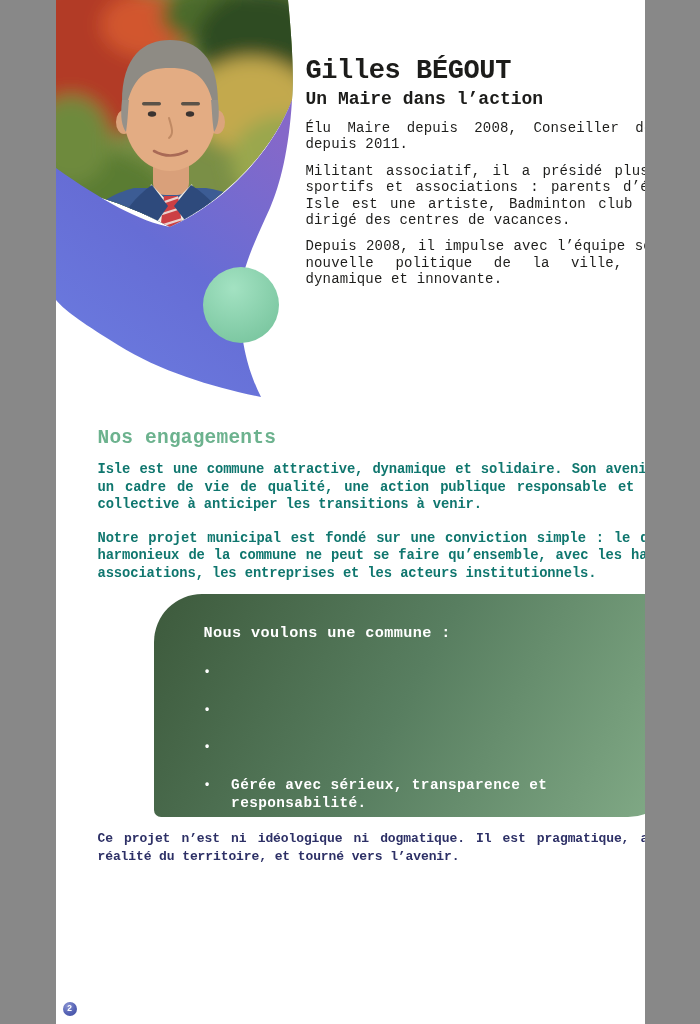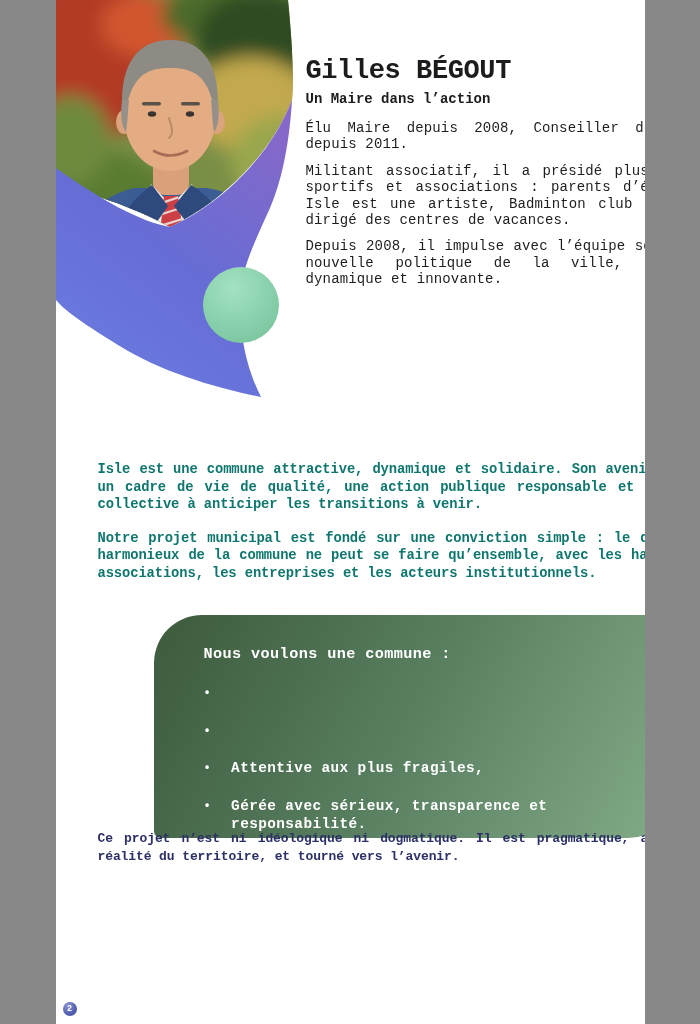--- a/index.html
+++ b/index.html
@@ -11,40 +11,40 @@
   
   .art{position:absolute;left:0;top:0;width:260px;height:440px;}
   
   .green-circle{
     position:absolute;left:664px;top:324px;width:122px;height:122px;
     border-radius:50%;background:#4a7147;
   }
   
   .title-block{position:absolute;left:250px;top:56px;color:#1c1c1a;}
   .title-block h1{margin:0;font-size:27px;line-height:30px;font-weight:bold;letter-spacing:-0.4px;}
-  .title-block h2{margin:3px 0 0 0;font-size:14px;line-height:20px;font-weight:bold;}
+  .title-block h2{margin:3px 0 0 0;font-size:18px;line-height:20px;font-weight:bold;}
   
   .bio{position:absolute;left:250px;top:120px;width:441px;color:#1e1e1c;}
   .bio p{
     margin:0 0 10px 0;font-size:14px;line-height:16.4px;
     letter-spacing:0.15px;text-align:justify;
   }
   
   .section-title{
     position:absolute;left:42px;top:427px;margin:0;
     font-size:19.5px;font-weight:bold;color:#6cb28e;letter-spacing:0.2px;
   }
   .engagements{position:absolute;left:42px;top:461px;width:649px;color:#0f766e;}
   .engagements p{
     margin:0 0 16px 0;font-size:13.8px;line-height:17.5px;
     font-weight:bold;text-align:justify;letter-spacing:-0.1px;
   }
   
   .green-box{
-    position:absolute;left:98px;top:615px;width:522px;height:223px;
+    position:absolute;left:98px;top:594px;width:522px;height:223px;
     border-radius:48px 7px 48px 7px;
     background:linear-gradient(118deg,#3d5a3c 0%,#587e60 48%,#83ac88 100%);
     box-sizing:border-box;padding:30px 44px 0 50px;color:#ffffff;
   }
   .box-title{margin:0 0 21px 0;font-size:15.2px;font-weight:bold;letter-spacing:0.4px;}
   .green-box ul{list-style:none;margin:0;padding:0;}
   .green-box li{
     display:flex;gap:20px;margin:0 0 19px 0;
     font-size:14.4px;line-height:18.5px;font-weight:bold;letter-spacing:0.4px;
   }
@@ -148,37 +148,37 @@
     <h1>Gilles BÉGOUT</h1>
     <h2>Un Maire dans l’action</h2>
   </div>
 
   <div class="bio">
     <p>Élu Maire depuis 2008, Conseiller départemental depuis 2011.</p>
     <p>Militant associatif, il a présidé plusieurs clubs sportifs et associations : parents d’élèves FCPE, Isle est une artiste, Badminton club d’Isle et a dirigé des centres de vacances.</p>
     <p>Depuis 2008, il impulse avec l’équipe sortante, une nouvelle politique de la ville, responsable, dynamique et innovante.</p>
   </div>
 
+  <h3 class="section-title">Nos engagements</h3>
   <div class="engagements">
     <p>Isle est une commune attractive, dynamique et solidaire. Son avenir repose sur un cadre de vie de qualité, une action publique responsable et une capacité collective à anticiper les transitions à venir.</p>
     <p>Notre projet municipal est fondé sur une conviction simple : le développement harmonieux de la commune ne peut se faire qu’ensemble, avec les habitants, les associations, les entreprises et les acteurs institutionnels.</p>
   </div>
 
   <div class="green-box">
     <p class="box-title">Nous voulons une commune :</p>
     <ul>
       <li>
         <span class="marker">•</span>
       </li>
       <li>
         <span class="marker">•</span>
       </li>
       <li>
         <span class="marker">•</span>
-        <span>Attentive aux plus fragiles,</span>
       </li>
       <li>
         <span class="marker">•</span>
         <span>Gérée avec sérieux, transparence et responsabilité.</span>
       </li>
     </ul>
   </div>
 
   <div class="closing">
     <p>Ce projet n’est ni idéologique ni dogmatique. Il est pragmatique, ancré dans la réalité du territoire, et tourné vers l’avenir.</p>

